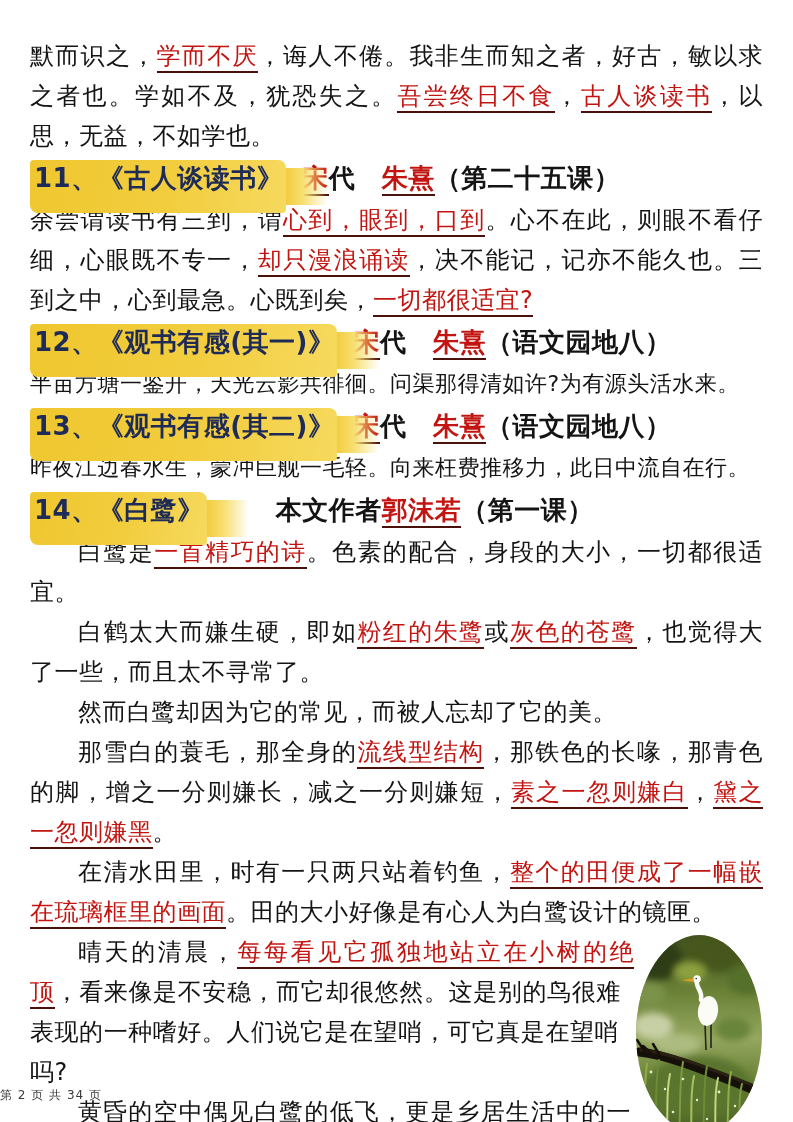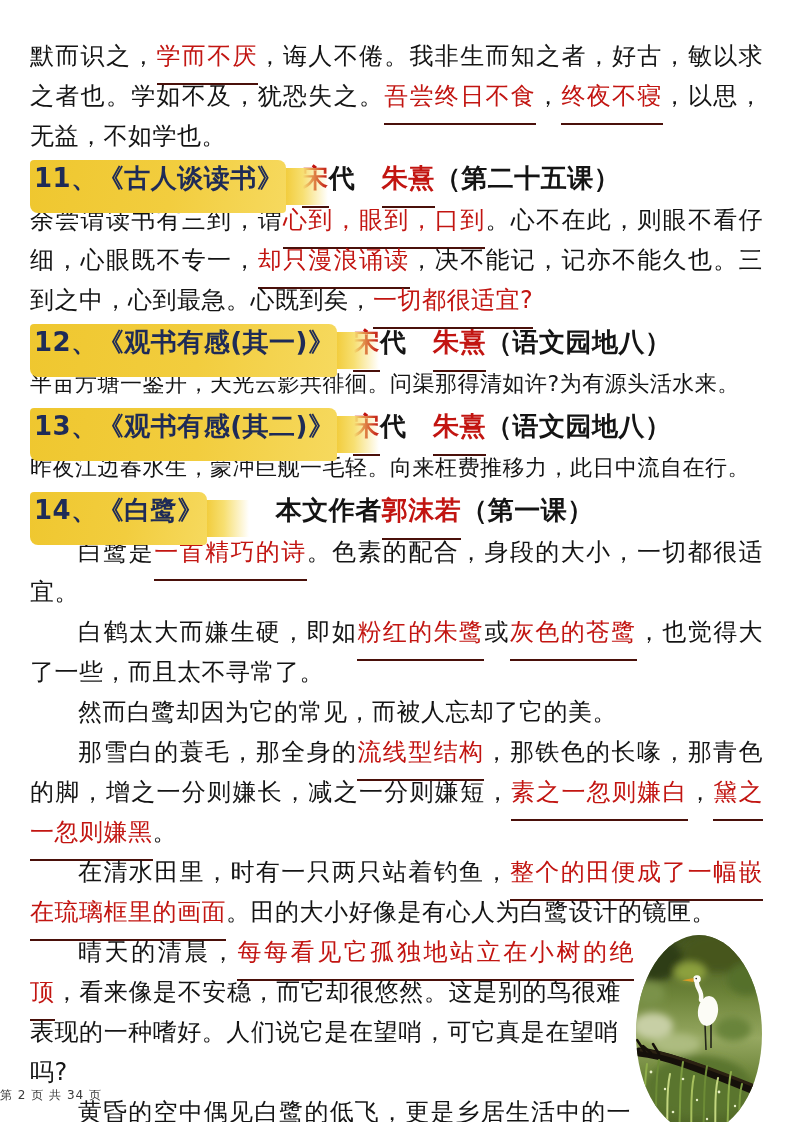--- a/index.html
+++ b/index.html
@@ -27,41 +27,41 @@
     color:#1e2b57;padding:3px 3px 20px 4px;margin-right:16px;
     position:relative;border-radius:4px 8px 4px 8px;
   }
   .hl::after{
     content:"";position:absolute;left:100%;top:15%;height:70%;width:42px;
     background:linear-gradient(90deg,#f2cd3e 0%,#f7df71 40%,rgba(247,223,113,0) 100%);
     pointer-events:none;
   }
   
   .ru{
-    color:#c21511;border-bottom:2px solid #4a100a;padding-bottom:13px;
+    color:#c21511;border-bottom:2px solid #4a100a;padding-bottom:1px;
   }
   .heading .ru{border-bottom-width:2px;}
   .b{color:#141414;font-weight:bold;}
   .n{color:#141414;text-align:right;}
   
   .photo{
     float:right;width:128px;height:200px;margin:2px 0 4px 16px;
     shape-outside:ellipse(50% 50% at 50% 50%);
   }
   .footer{
     position:absolute;left:0;right:0;bottom:18px;
     font-size:12px;color:#3a3a3a;letter-spacing:1px;
   }
 </style>
 </head>
 <body>
 
 <div class="page">
   <div id="doc">
-      <p class="para"><span class="n">默而识之，</span><span class="ru">学而不厌</span><span class="n">，诲人不倦。我非生而知之者，好古，敏以求之者也。学如不及，犹恐失之。</span><span class="ru">吾尝终日不食</span><span class="n">，</span><span class="ru">终夜不寝</span><span class="n">，以思，无益，不如学也。</span></p>
+      <p class="para"><span class="n">默而识之，</span><span class="ru">学而不厌</span><span class="n">，诲人不倦。我非生而知之者，好古，敏以求之者也。学如不及，犹恐失之。</span><span class="ru">吾尝终日不食</span><span class="n">，</span><span class="ru">古人谈读书</span><span class="n">，以思，无益，不如学也。</span></p>
       <div class="heading"><span class="hl">11、《古人谈读书》</span><span class="ru">宋</span><span class="b">代</span><span class="b">　</span><span class="ru">朱熹</span><span class="b">（第二十五课）</span></div>
       <p class="para"><span class="n">余尝谓读书有三到，谓</span><span class="ru">心到，眼到，口到</span><span class="n">。心不在此，则眼不看仔细，心眼既不专一，</span><span class="ru">却只漫浪诵读</span><span class="n">，决不能记，记亦不能久也。三到之中，心到最急。心既到矣，</span><span class="ru">一切都很适宜?</span></p>
       <div class="heading"><span class="hl">12、《观书有感(其一)》</span><span class="ru">宋</span><span class="b">代</span><span class="b">　</span><span class="ru">朱熹</span><span class="b">（语文园地八）</span></div>
       <p class="poem"><span class="n">半亩方塘一鉴开，天光云影共徘徊。问渠那得清如许?为有源头活水来。</span></p>
       <div class="heading"><span class="hl">13、《观书有感(其二)》</span><span class="ru">宋</span><span class="b">代</span><span class="b">　</span><span class="ru">朱熹</span><span class="b">（语文园地八）</span></div>
       <p class="poem"><span class="n">昨夜江边春水生，蒙冲巨舰一毛轻。向来枉费推移力，此日中流自在行。</span></p>
       <div class="heading"><span class="hl">14、《白鹭》</span><span class="b">　　本文作者</span><span class="ru">郭沫若</span><span class="b">（第一课）</span></div>
       <p class="para indent"><span class="n">白鹭是</span><span class="ru">一首精巧的诗</span><span class="n">。色素的配合，身段的大小，一切都很适宜。</span></p>
       <p class="para indent"><span class="n">白鹤太大而嫌生硬，即如</span><span class="ru">粉红的朱鹭</span><span class="n">或</span><span class="ru">灰色的苍鹭</span><span class="n">，也觉得大了一些，而且太不寻常了。</span></p>
       <p class="para indent"><span class="n">然而白鹭却因为它的常见，而被人忘却了它的美。</span></p>

